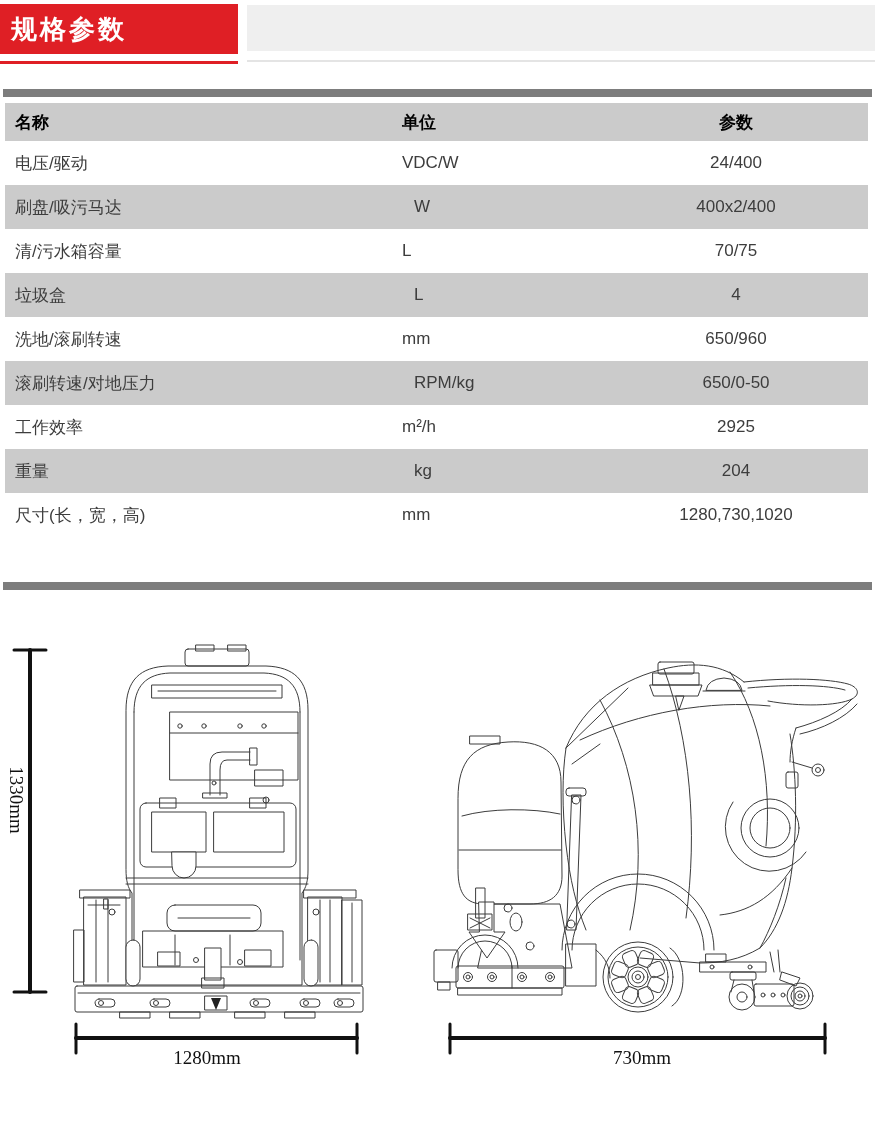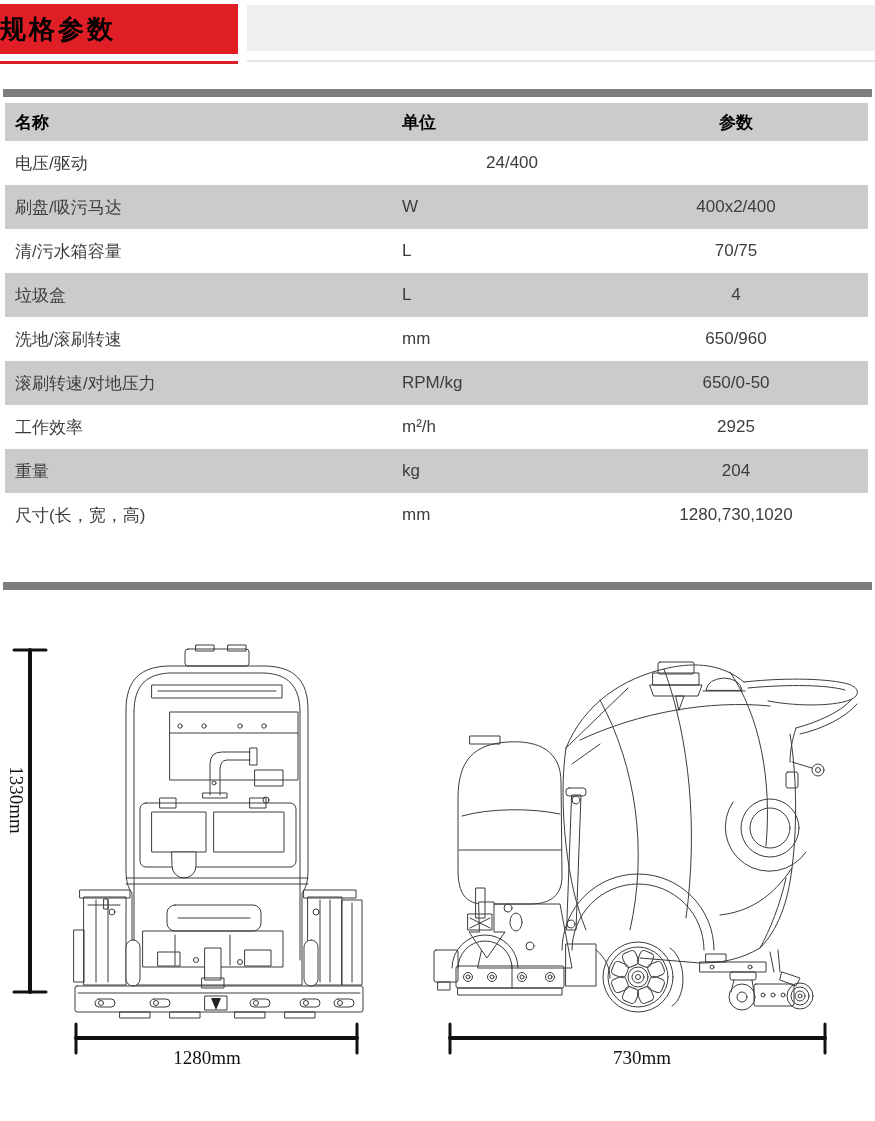--- a/index.html
+++ b/index.html
@@ -3,35 +3,35 @@
 <meta charset="utf-8">
 <style>
   html,body{margin:0;padding:0;background:#ffffff;}
   body{width:875px;height:1121px;position:relative;overflow:hidden;
        font-family:"Liberation Sans","DejaVu Sans",sans-serif;color:#3d3d3d;}
 
   
   .banner-gray{position:absolute;left:247px;right:0;top:5px;height:46px;background:#efefef;}
   .banner-red{position:absolute;left:0;top:4px;width:238px;height:50px;background:#df1f25;
               display:flex;align-items:center;}
-  .banner-red .title{color:#000000;font-size:26px;font-weight:bold;letter-spacing:3px;}
+  .banner-red .title{color:#ffffff;font-size:26px;font-weight:bold;padding-left:11px;letter-spacing:3px;}
   .underline-red{position:absolute;left:0;top:61px;width:238px;height:3px;background:#df1f25;}
   .underline-gray{position:absolute;left:247px;right:0;top:60px;height:2px;background:#e4e4e4;}
 
   
   .bar{position:absolute;left:3px;right:3px;height:8px;background:#7d7d7d;}
   .bar.top{top:89px;}
   .bar.bottom{top:582px;}
 
   
   .spec{position:absolute;left:5px;right:7px;top:103px;}
   .trow{display:flex;align-items:center;padding:0 22px 0 10px;font-size:17px;}
   .trow.head{height:38px;background:#cbcbcb;font-weight:bold;color:#000000;}
   .trow.data{height:44px;background:#ffffff;}
-  .trow.data.gray{background:#cbcbcb;}
+  .trow.data.gray{background:#cbcbcb;gap:12px;}
   .c-name{width:387px;}
   .c-unit{flex:1;text-align:left;}
   .c-value{width:220px;text-align:center;}
 
   
   svg.draw{position:absolute;left:0;top:620px;}
   svg.draw *{stroke:#3c3c3c;stroke-width:1;fill:none;stroke-linecap:round;stroke-linejoin:round;}
   svg.draw .wfill{fill:#ffffff;}
   svg.draw .kfill{fill:#222;stroke:none;}
   svg.draw .dim{stroke:#111;stroke-width:4;}
@@ -52,20 +52,21 @@
 <div class="bar bottom"></div>
 
 <div class="spec">
   <div class="trow head">
     <div class="c-name">名称</div>
     <div class="c-unit">单位</div>
     <div class="c-value">参数</div>
   </div>
   <div class="trow data">
     <div class="c-name">电压/驱动</div>
+    <div class="c-unit">VDC/W</div>
     <div class="c-value">24/400</div>
   </div>
   <div class="trow data gray">
     <div class="c-name">刷盘/吸污马达</div>
     <div class="c-unit">W</div>
     <div class="c-value">400x2/400</div>
   </div>
   <div class="trow data">
     <div class="c-name">清/污水箱容量</div>
     <div class="c-unit">L</div>

